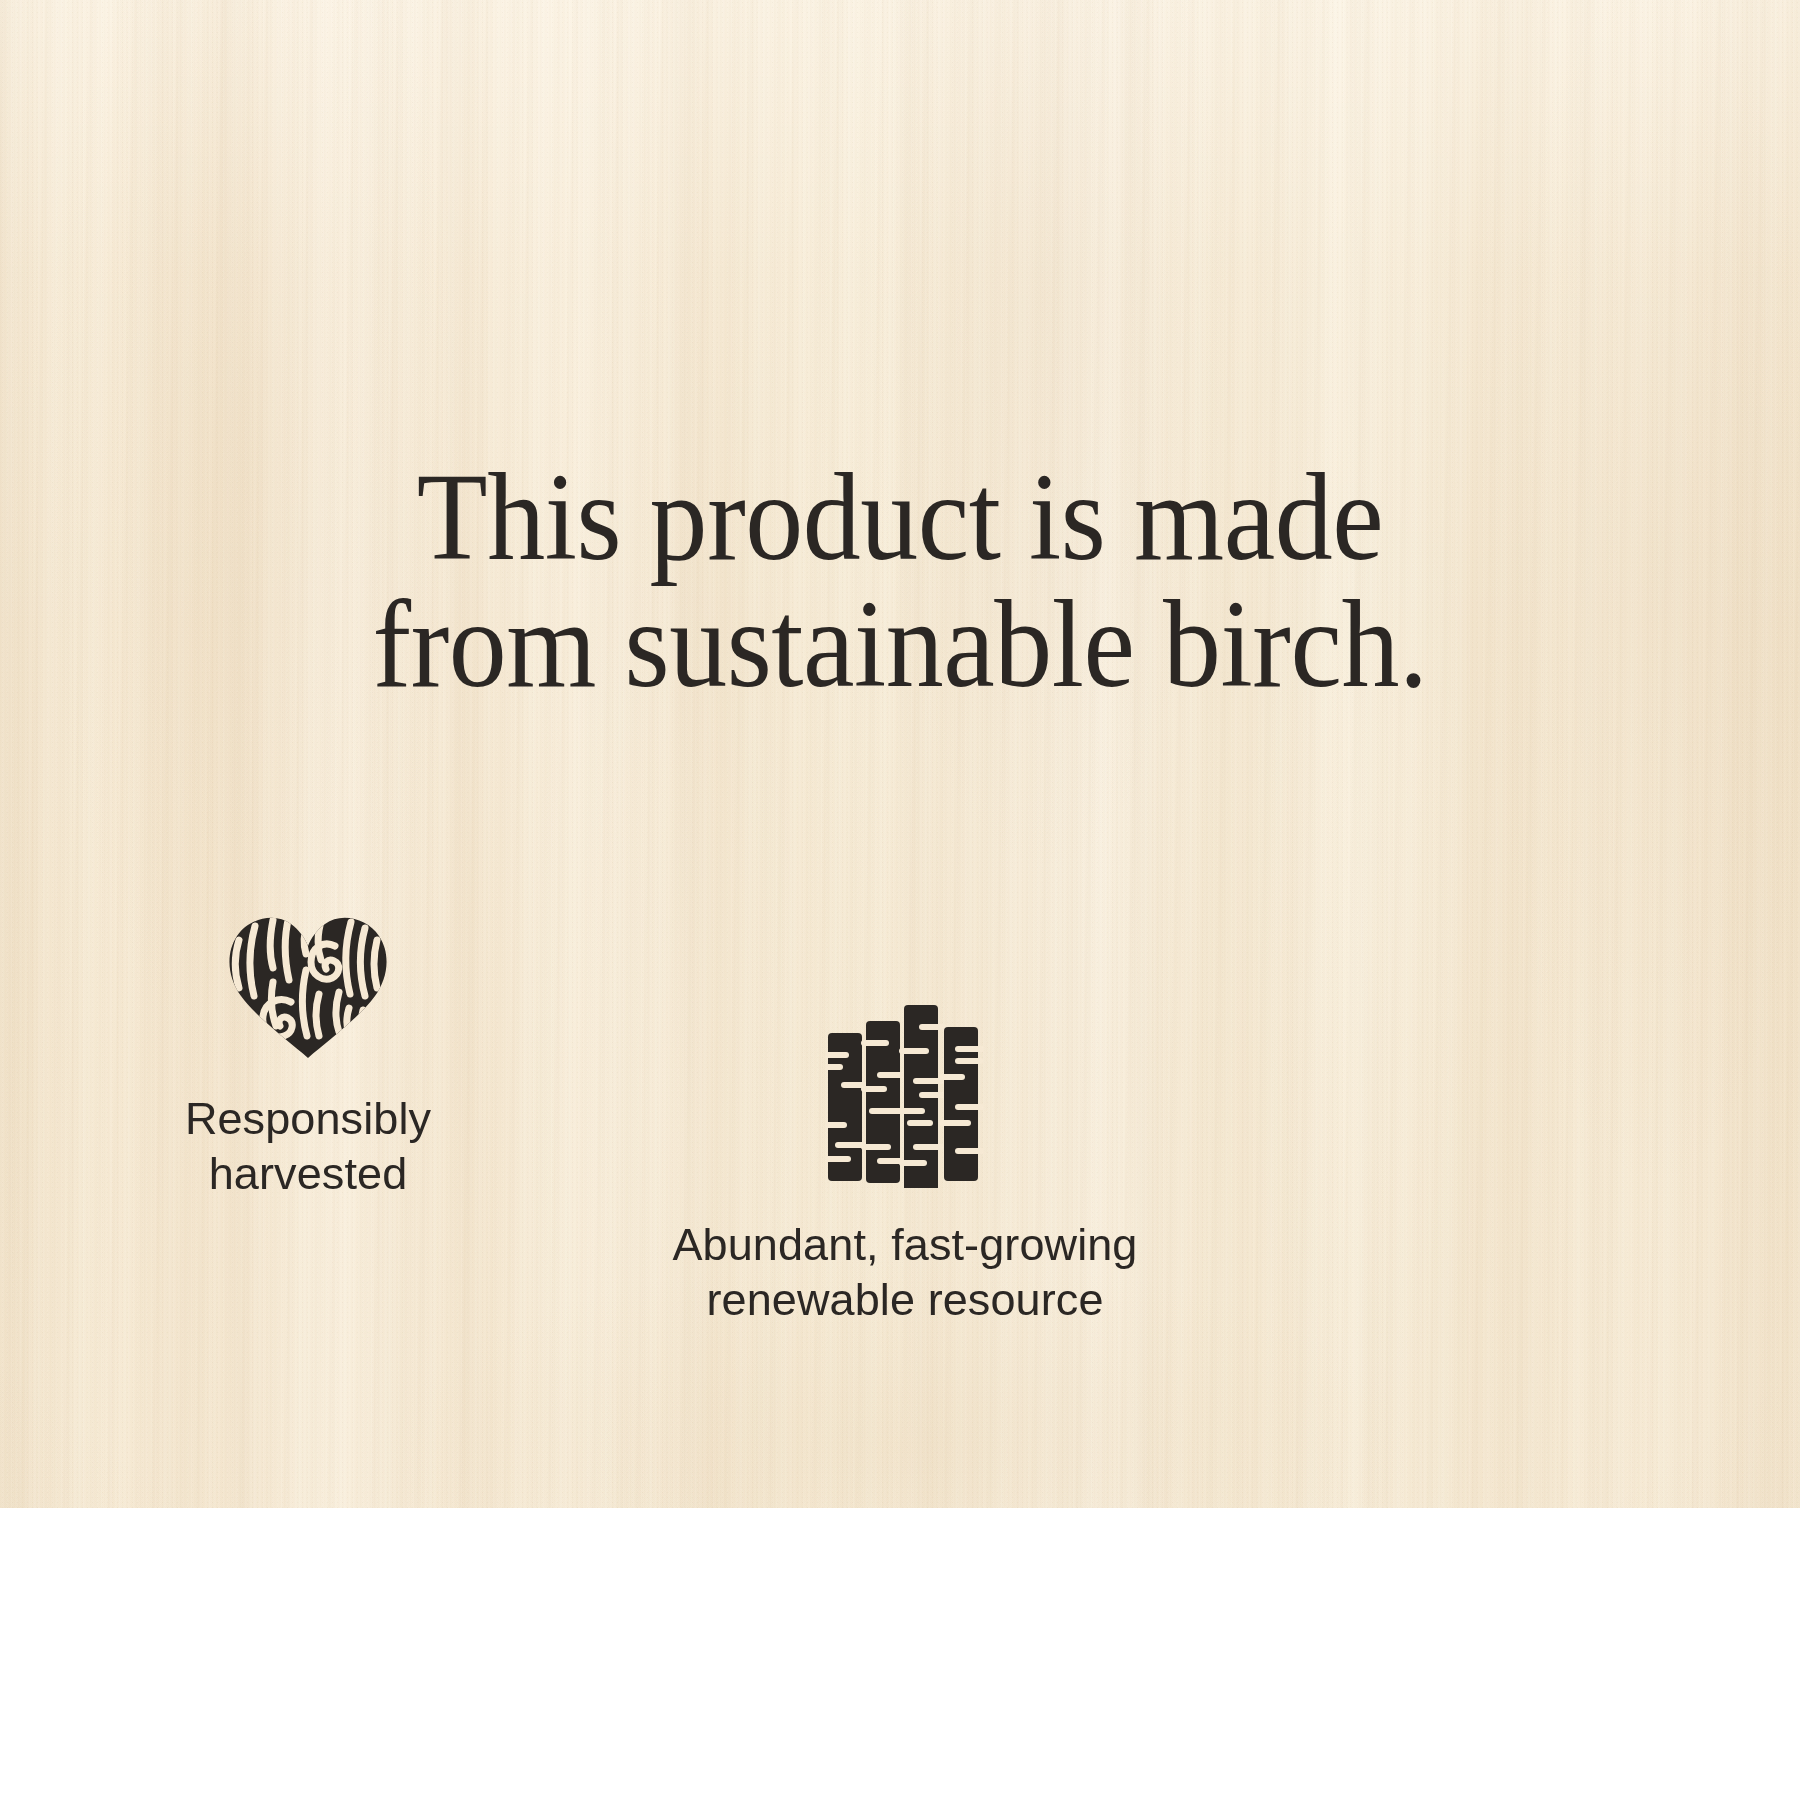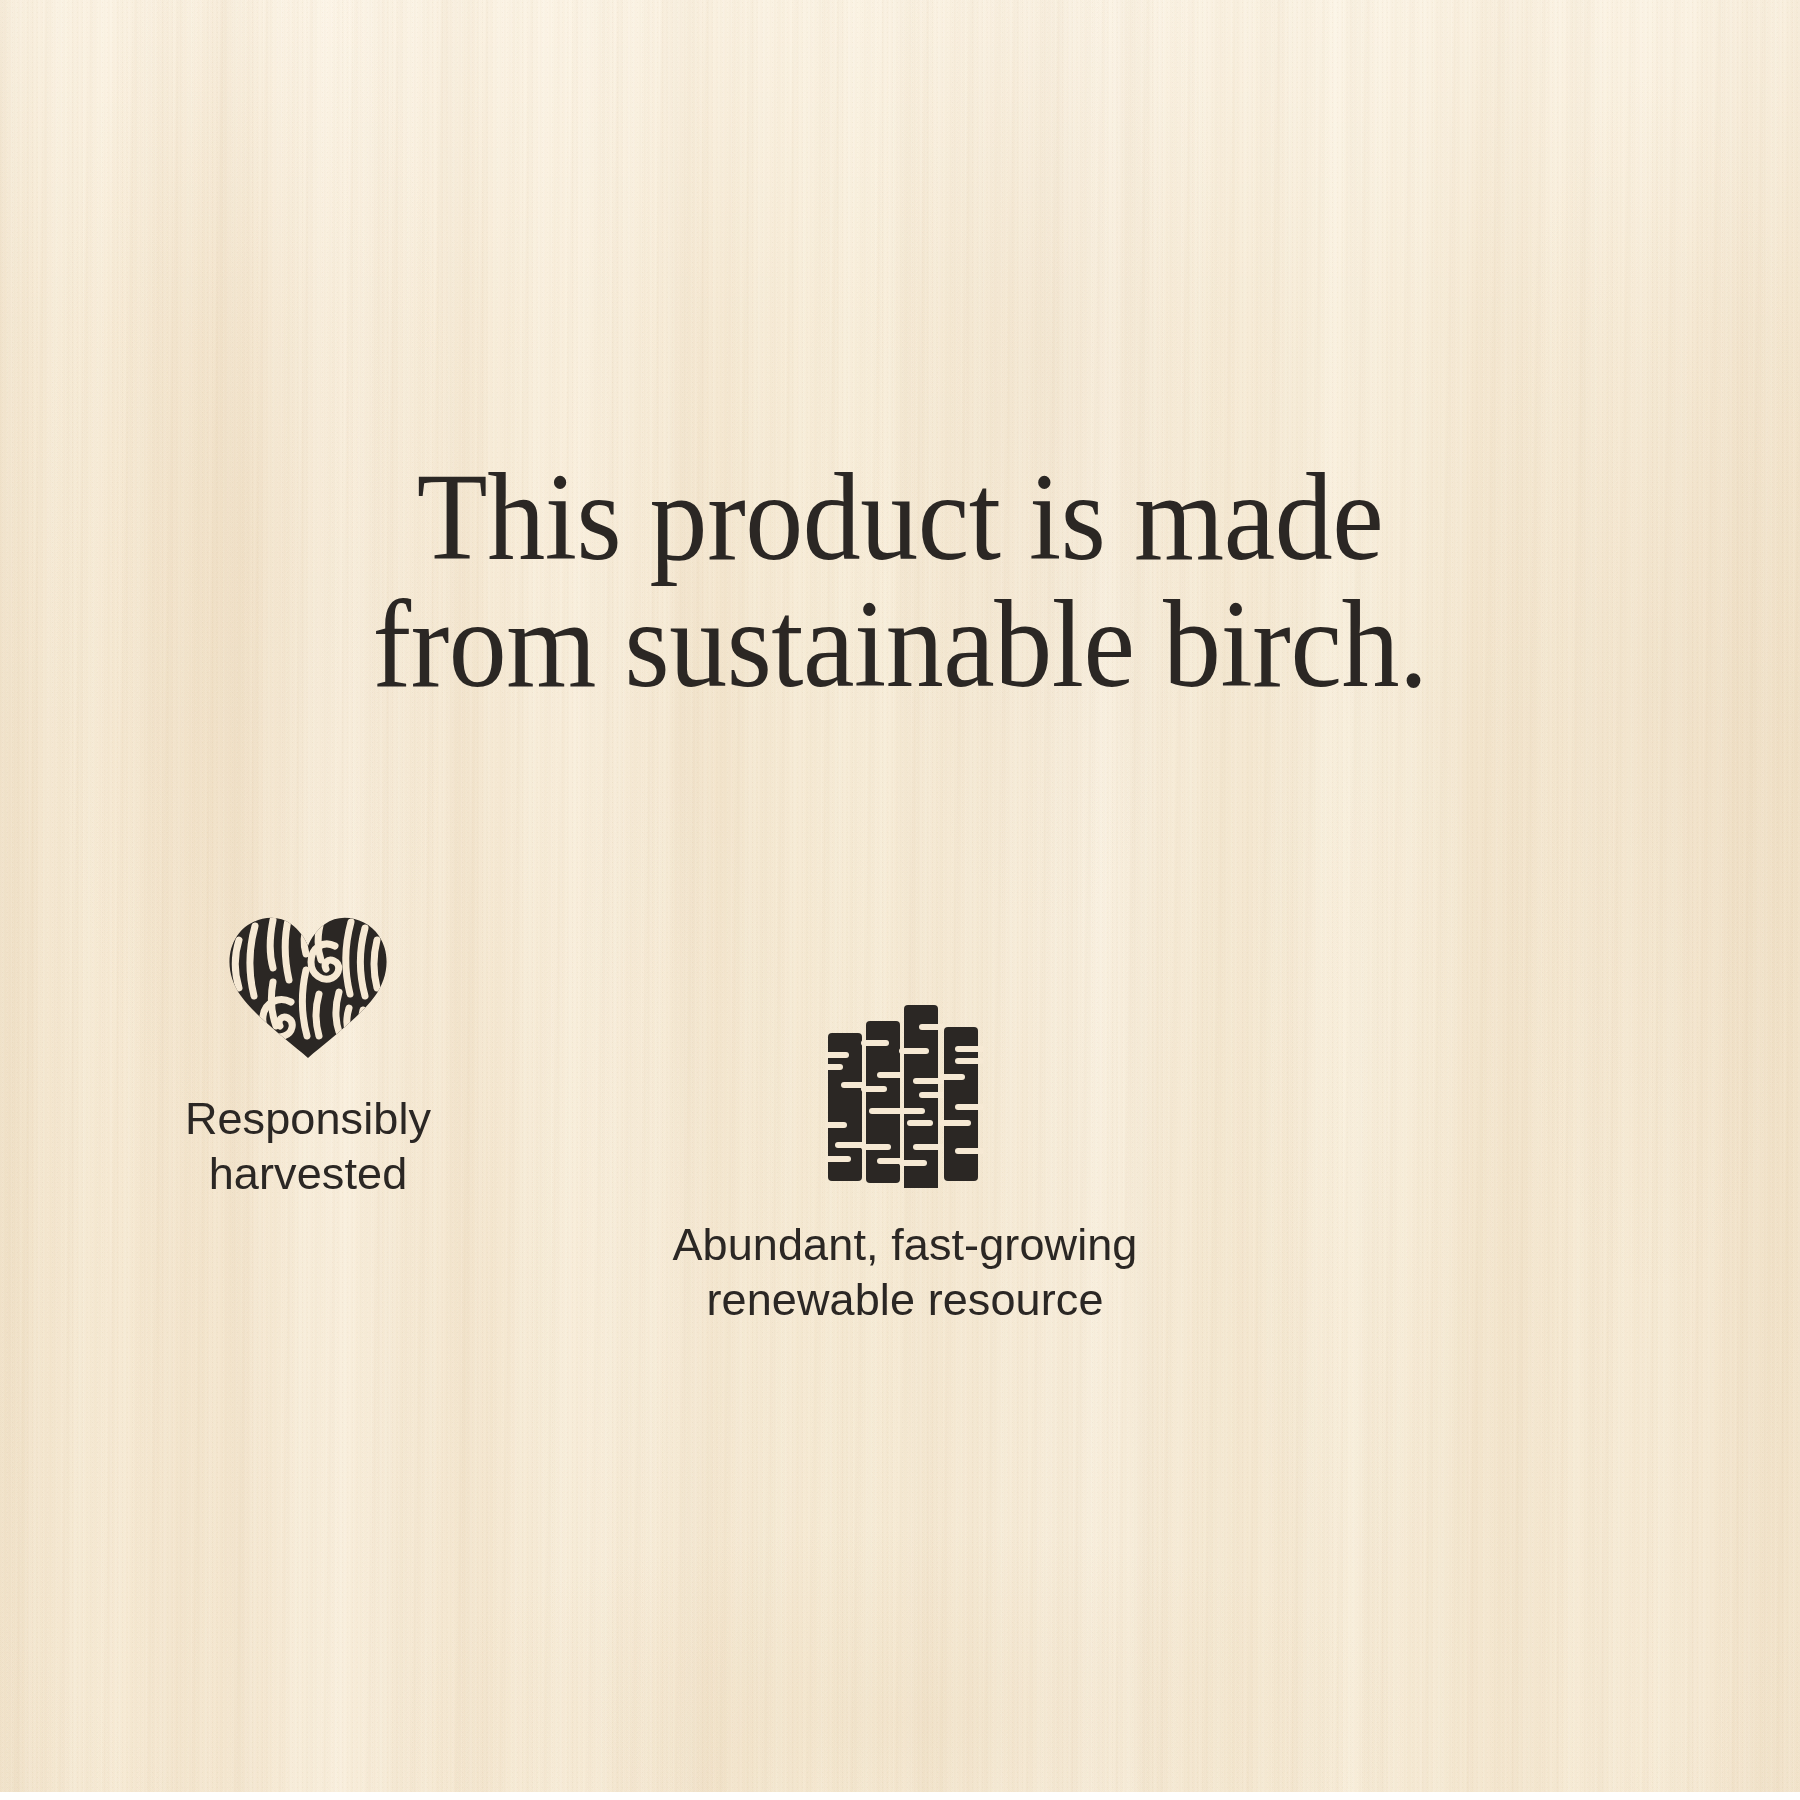--- a/index.html
+++ b/index.html
@@ -5,21 +5,21 @@
 <style>
   html, body {
     margin: 0;
     padding: 0;
     background: #ffffff;
   }
 
   #canvas {
     position: relative;
     width: 1800px;
-    height: 1792px;
+    height: 1508px;
     overflow: hidden;
     background-color: #f6e9d4;
     font-family: "Liberation Sans", sans-serif;
   }
 
   
   .wood-base {
     position: absolute;
     inset: 0;
     background:

